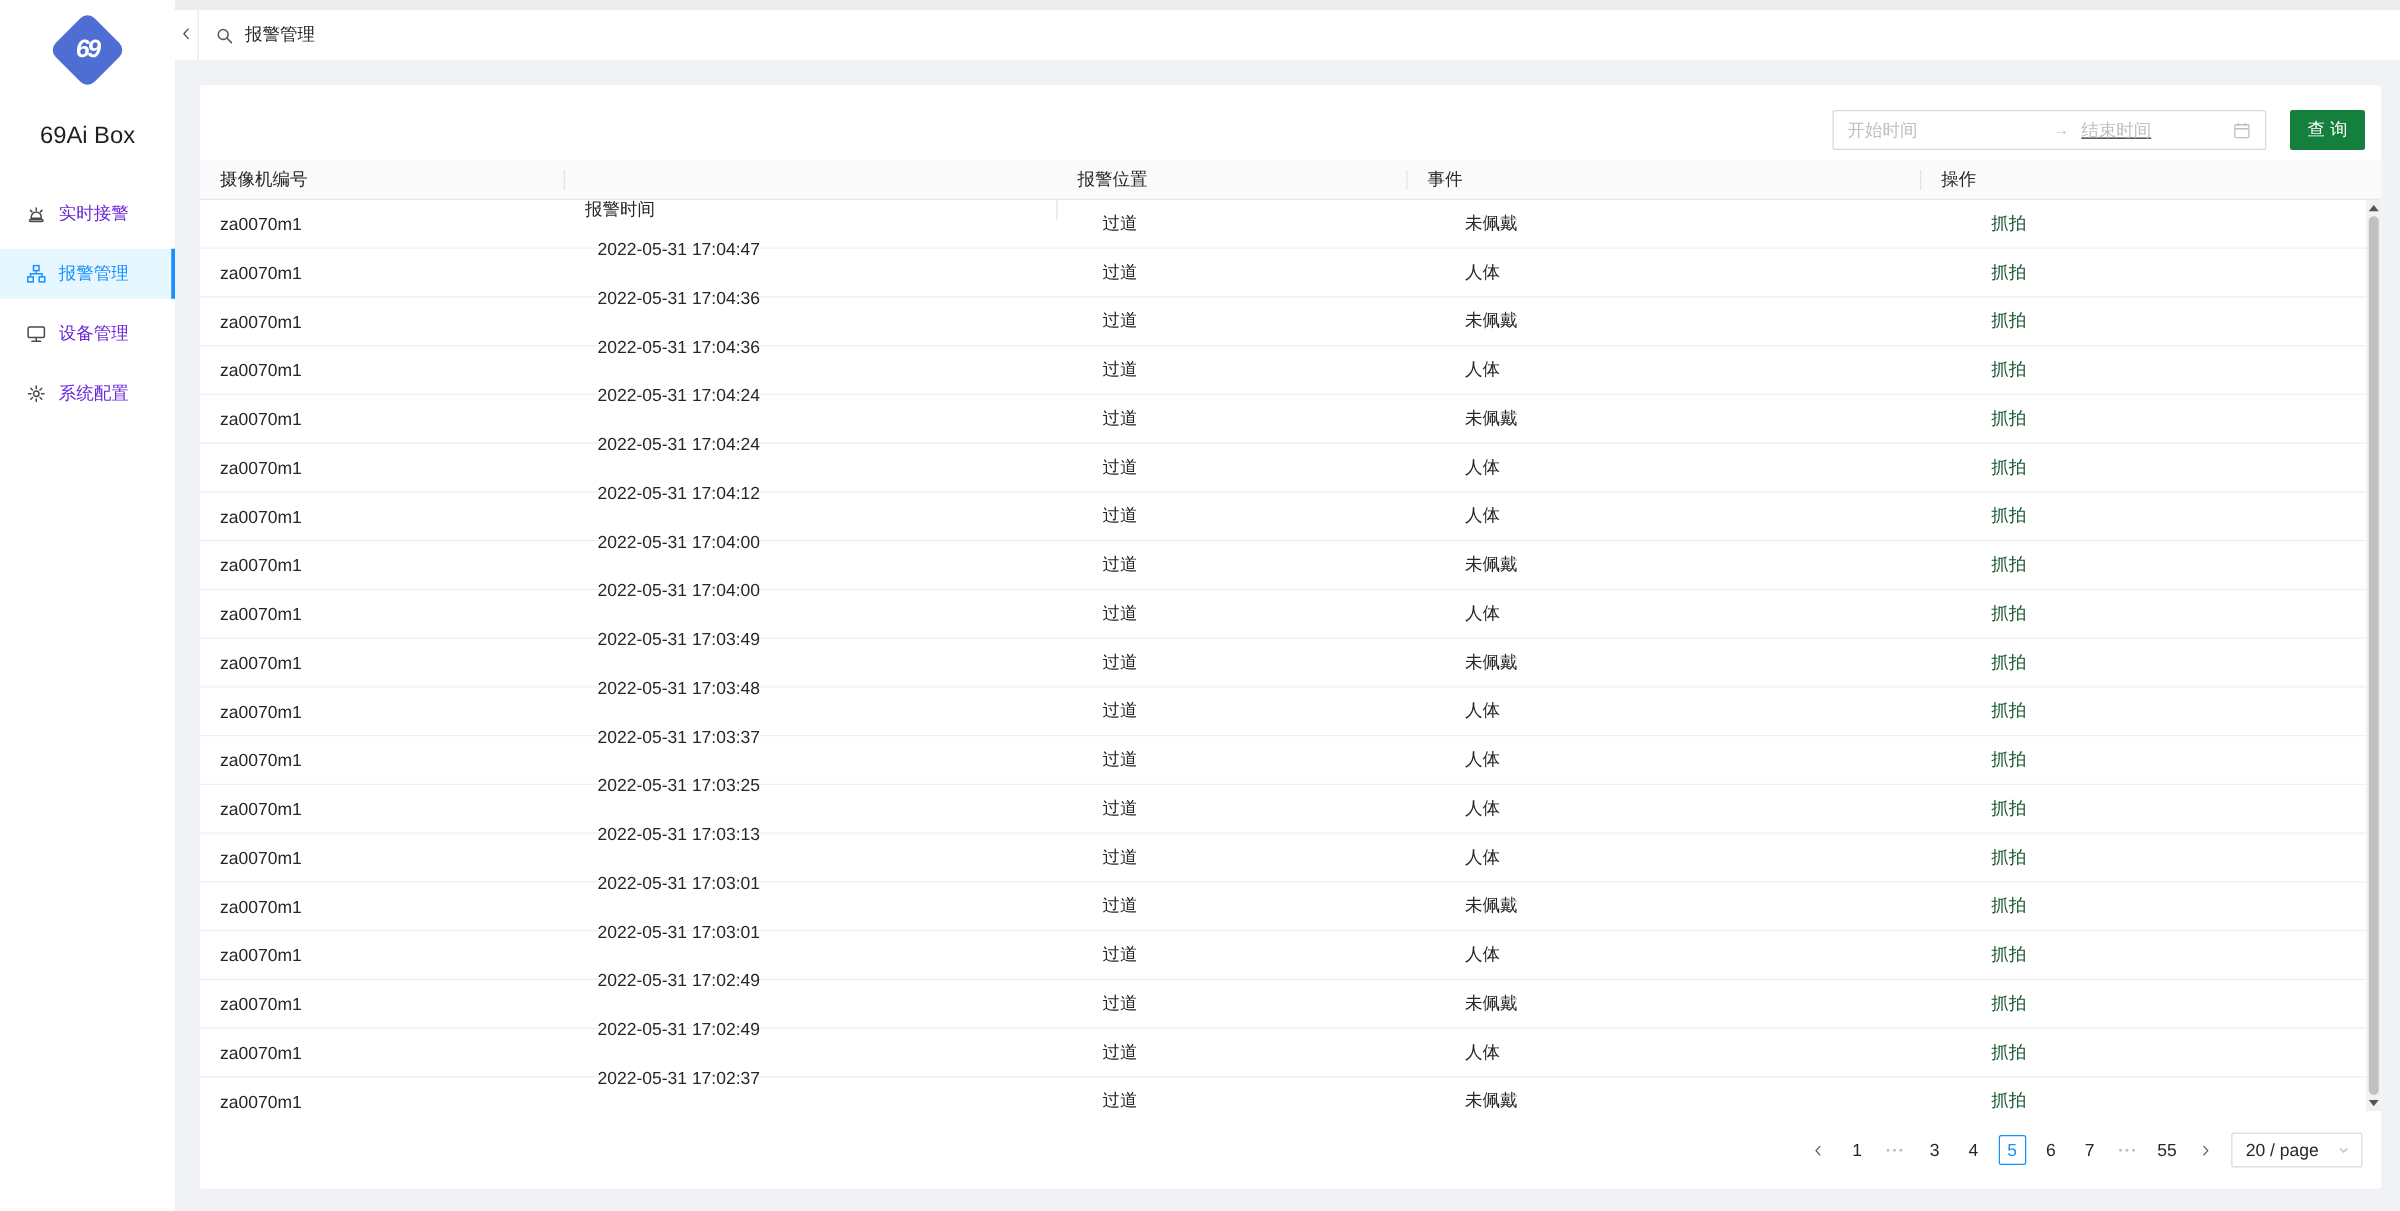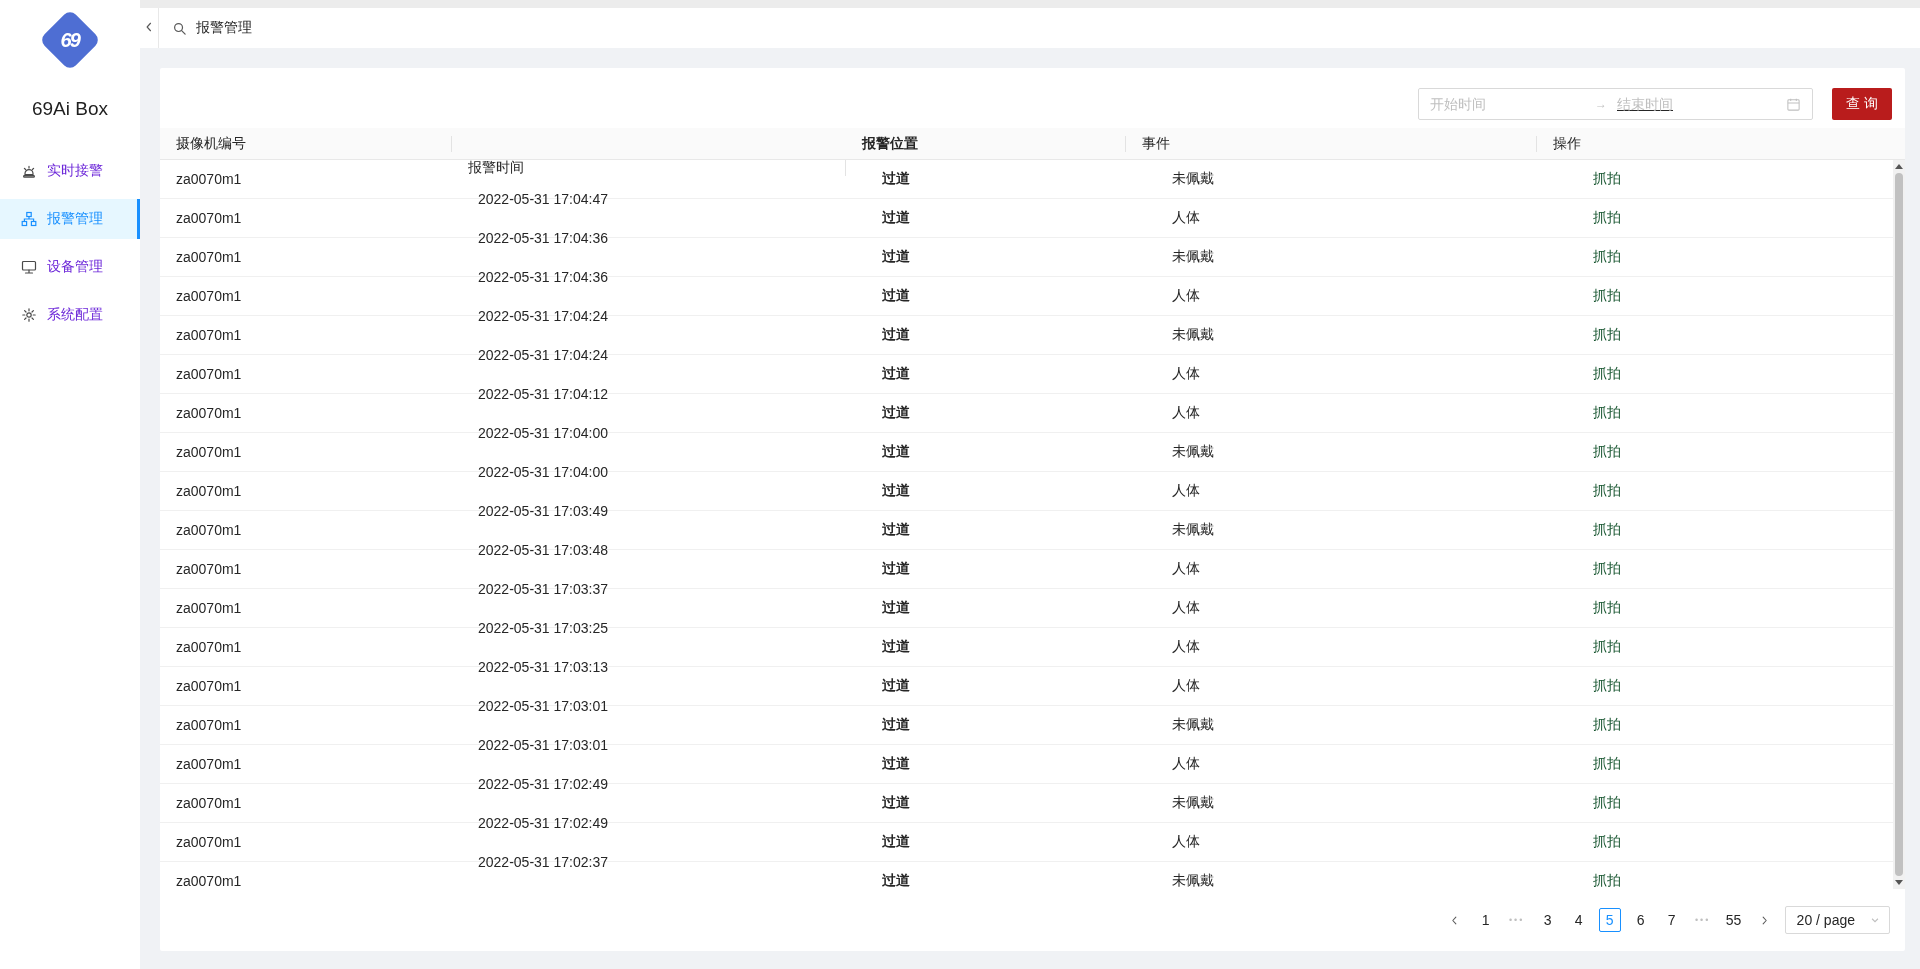--- a/index.html
+++ b/index.html
@@ -46,47 +46,47 @@
   .tb-search svg { width:15px; height:15px; }
   .tb-title { margin-left:9px; color:#262626; }
 
   
   .card { position:absolute; left:160px; top:68px; width:1745px; height:883px; background:#fff;
     border-radius:2px; overflow:hidden; }
 
   
   .filter-bar { position:absolute; top:20px; right:13px; height:32px; display:flex; align-items:center; gap:19px; }
   .range-picker {
-    width:395px; height:32px; border:1px solid #d9d9d9; border-radius:2px; background:#fff;
+    width:347px; height:32px; border:1px solid #d9d9d9; border-radius:2px; background:#fff;
     display:flex; align-items:center; padding:0 11px;
   }
   .rp-input { border:none; outline:none; font-size:14px; color:#262626; background:transparent;
     font-family:inherit; }
   .rp-input::placeholder { color:#bfbfbf; }
   .rp-start { width:165px; }
   .rp-end { flex:1; min-width:0;text-decoration:underline; }
   .rp-sep { color:#bfbfbf; font-size:12px; margin-right:10px; }
   .rp-cal { color:#bfbfbf; display:flex; align-items:center; }
   .rp-cal svg { width:15px; height:15px; }
   .search-btn {
-    width:60px; height:32px; background:#b91c1c; color:#fff; border:none; border-radius:2px;
+    width:60px; height:32px; background:#15803d; color:#fff; border:none; border-radius:2px;
     font-size:14px; display:flex; align-items:center; justify-content:center; cursor:pointer;
     font-family:inherit;
   }
 
   
   .table-header {
     position:absolute; top:60px; left:0; right:0; height:32px; background:#fafafa;
     display:flex; align-items:stretch; border-bottom:1px solid #e8e8e8;
     font-weight:500; color:#262626;
   }
   .th { display:flex; align-items:center; padding-left:16px; position:relative; }
   .th:not(.c5)::after { content:""; position:absolute; right:0; top:50%; transform:translateY(-50%);
     width:1px; height:16px; background:#e3e3e3; }
-  .c1 { width:292px; } .c2 { width:394px;margin-top:40px; } .c3 { width:280px;font-weight:bold; } .c4 { width:411px; } .c5 { flex:1; }
+  .c1 { width:292px; } .c2 { width:394px;margin-top:40px; } .c3 { width:280px; } .c4 { width:411px; } .c5 { flex:1; }
 
   .table-body { position:absolute; top:92px; left:0; right:0; height:729px; overflow:hidden; }
   .tr { height:39px; display:flex; align-items:center; border-bottom:1px solid #f0f0f0;gap:10px; }
   .td { padding-left:16px; overflow:hidden; white-space:nowrap; }
   .capture-link { color:#14532d; cursor:pointer; text-decoration:none; }
 
   
   .scrollbar { position:absolute; top:0; right:0; width:12px; height:100%; background:#f1f1f1; }
   .sb-up, .sb-down { position:absolute; left:50%; transform:translateX(-50%);
     width:0; height:0; border-left:4px solid transparent; border-right:4px solid transparent; cursor:pointer; }

